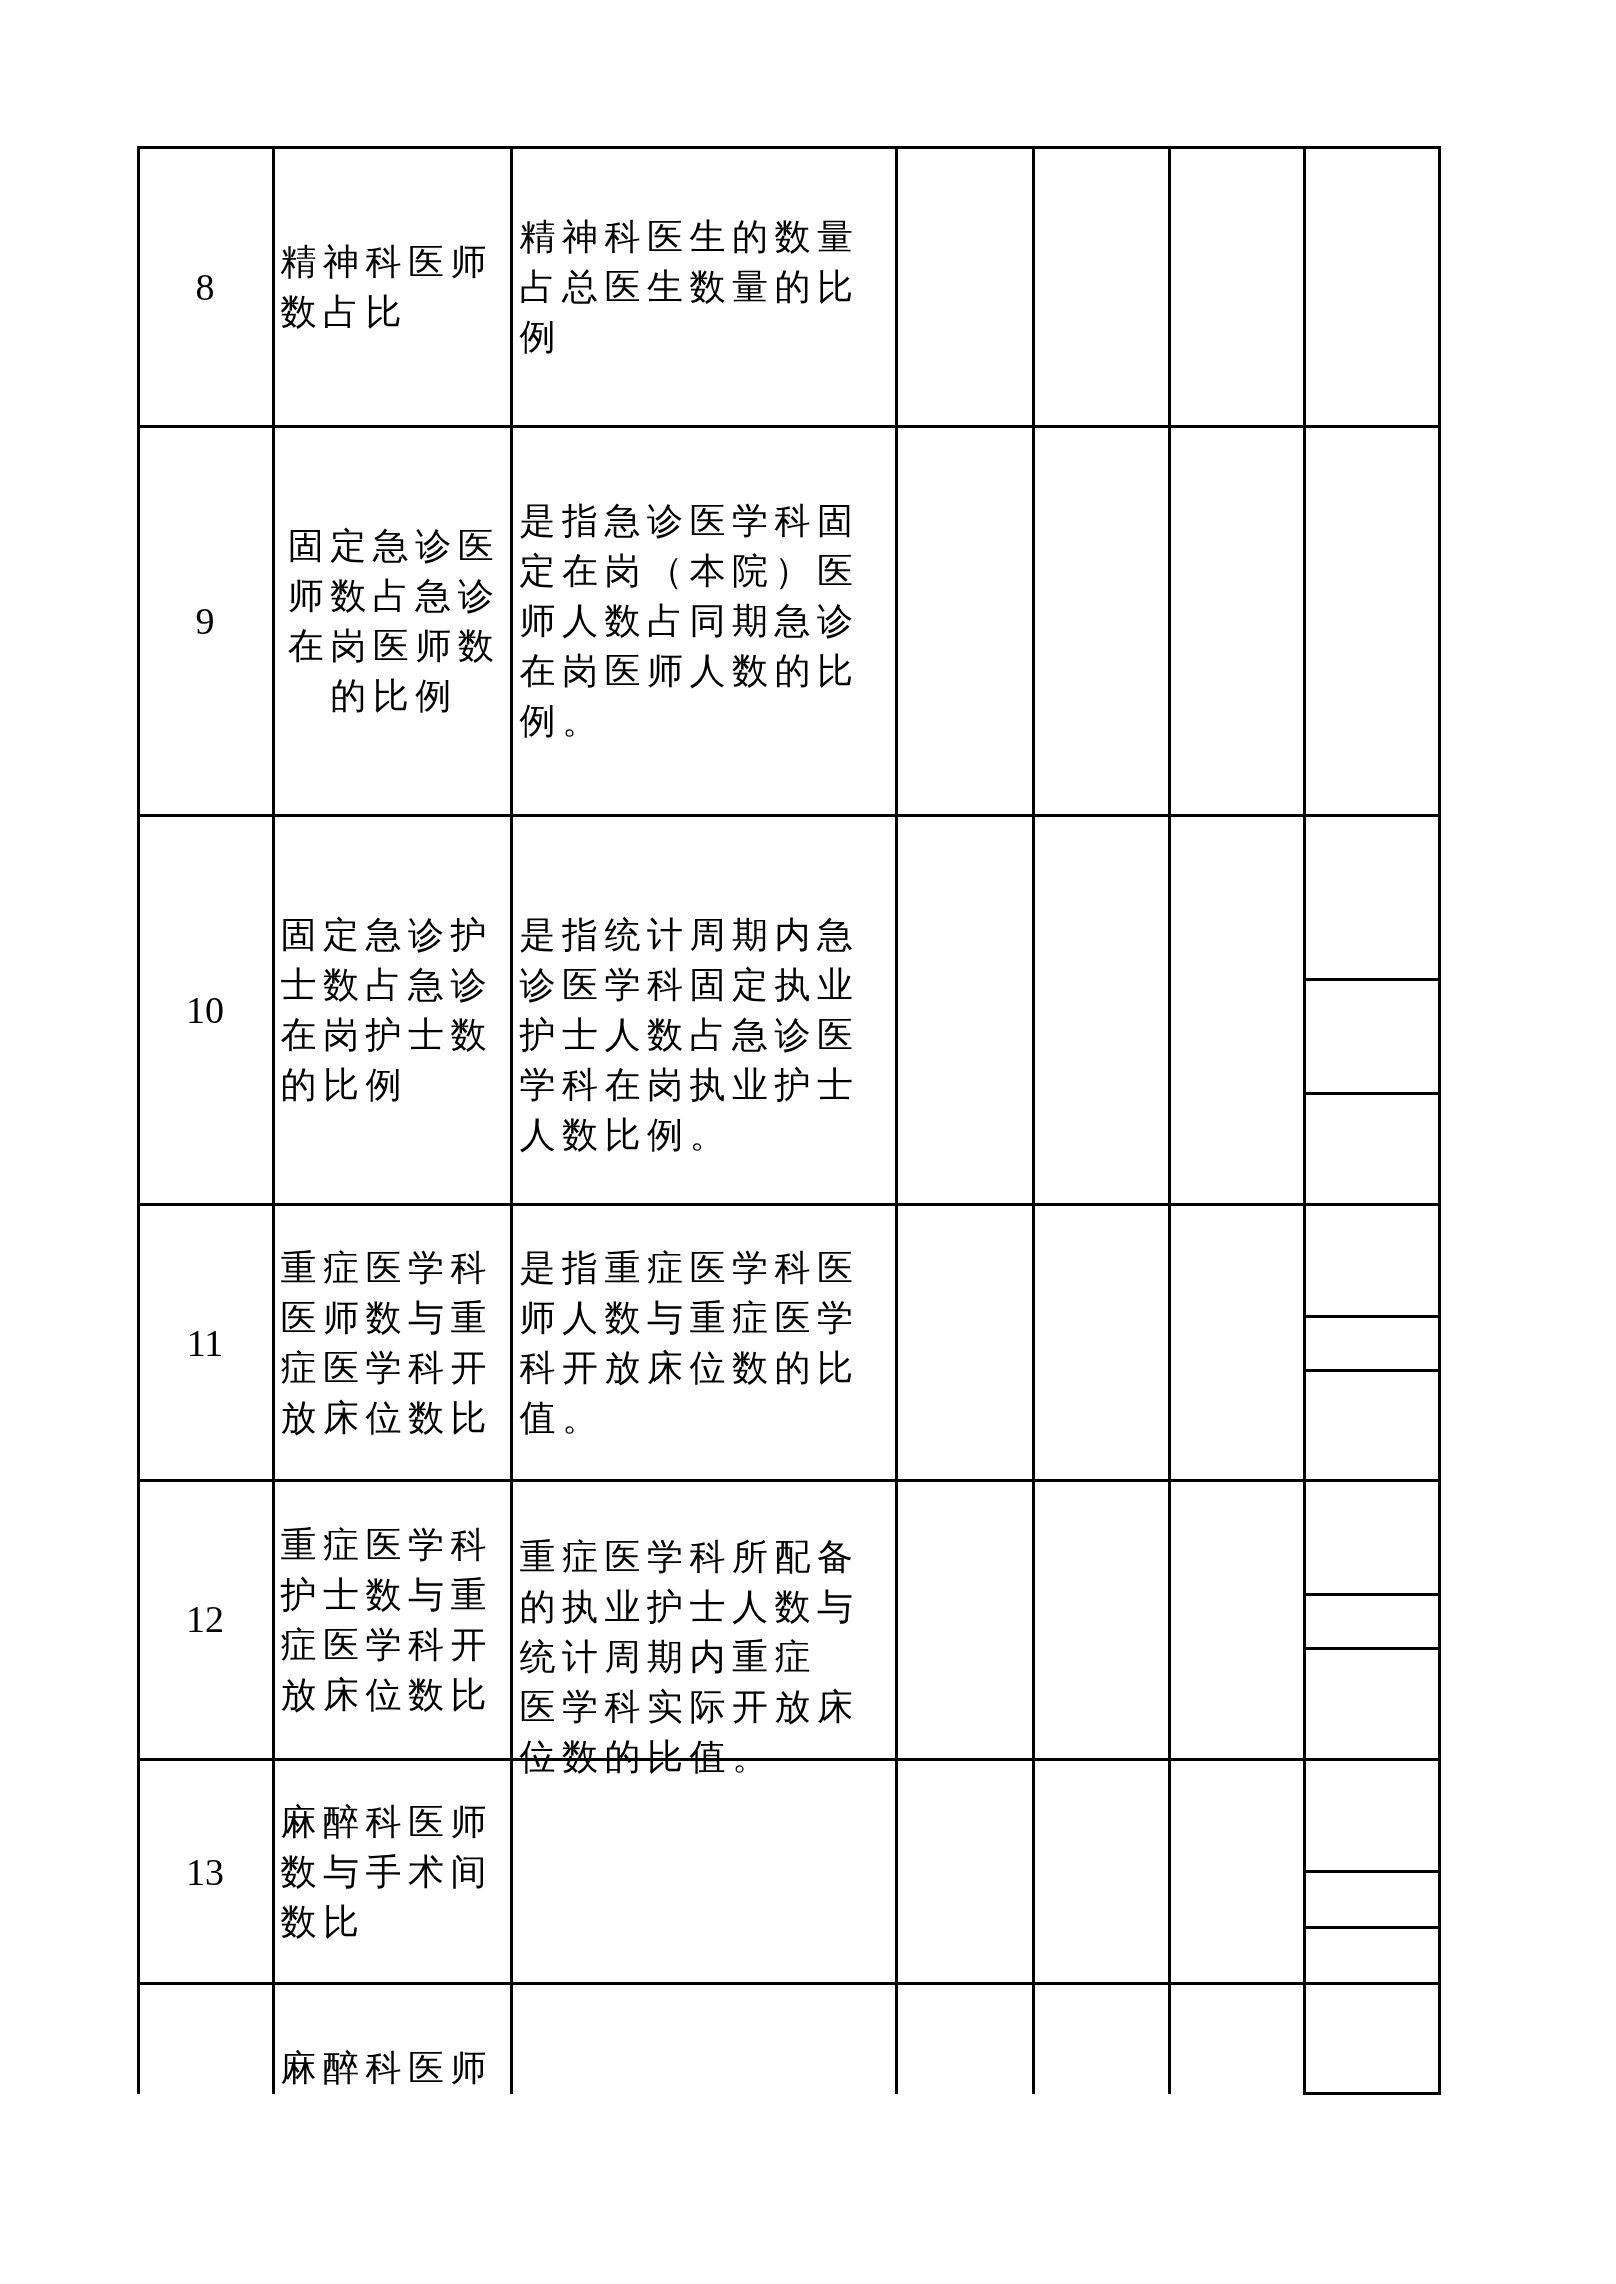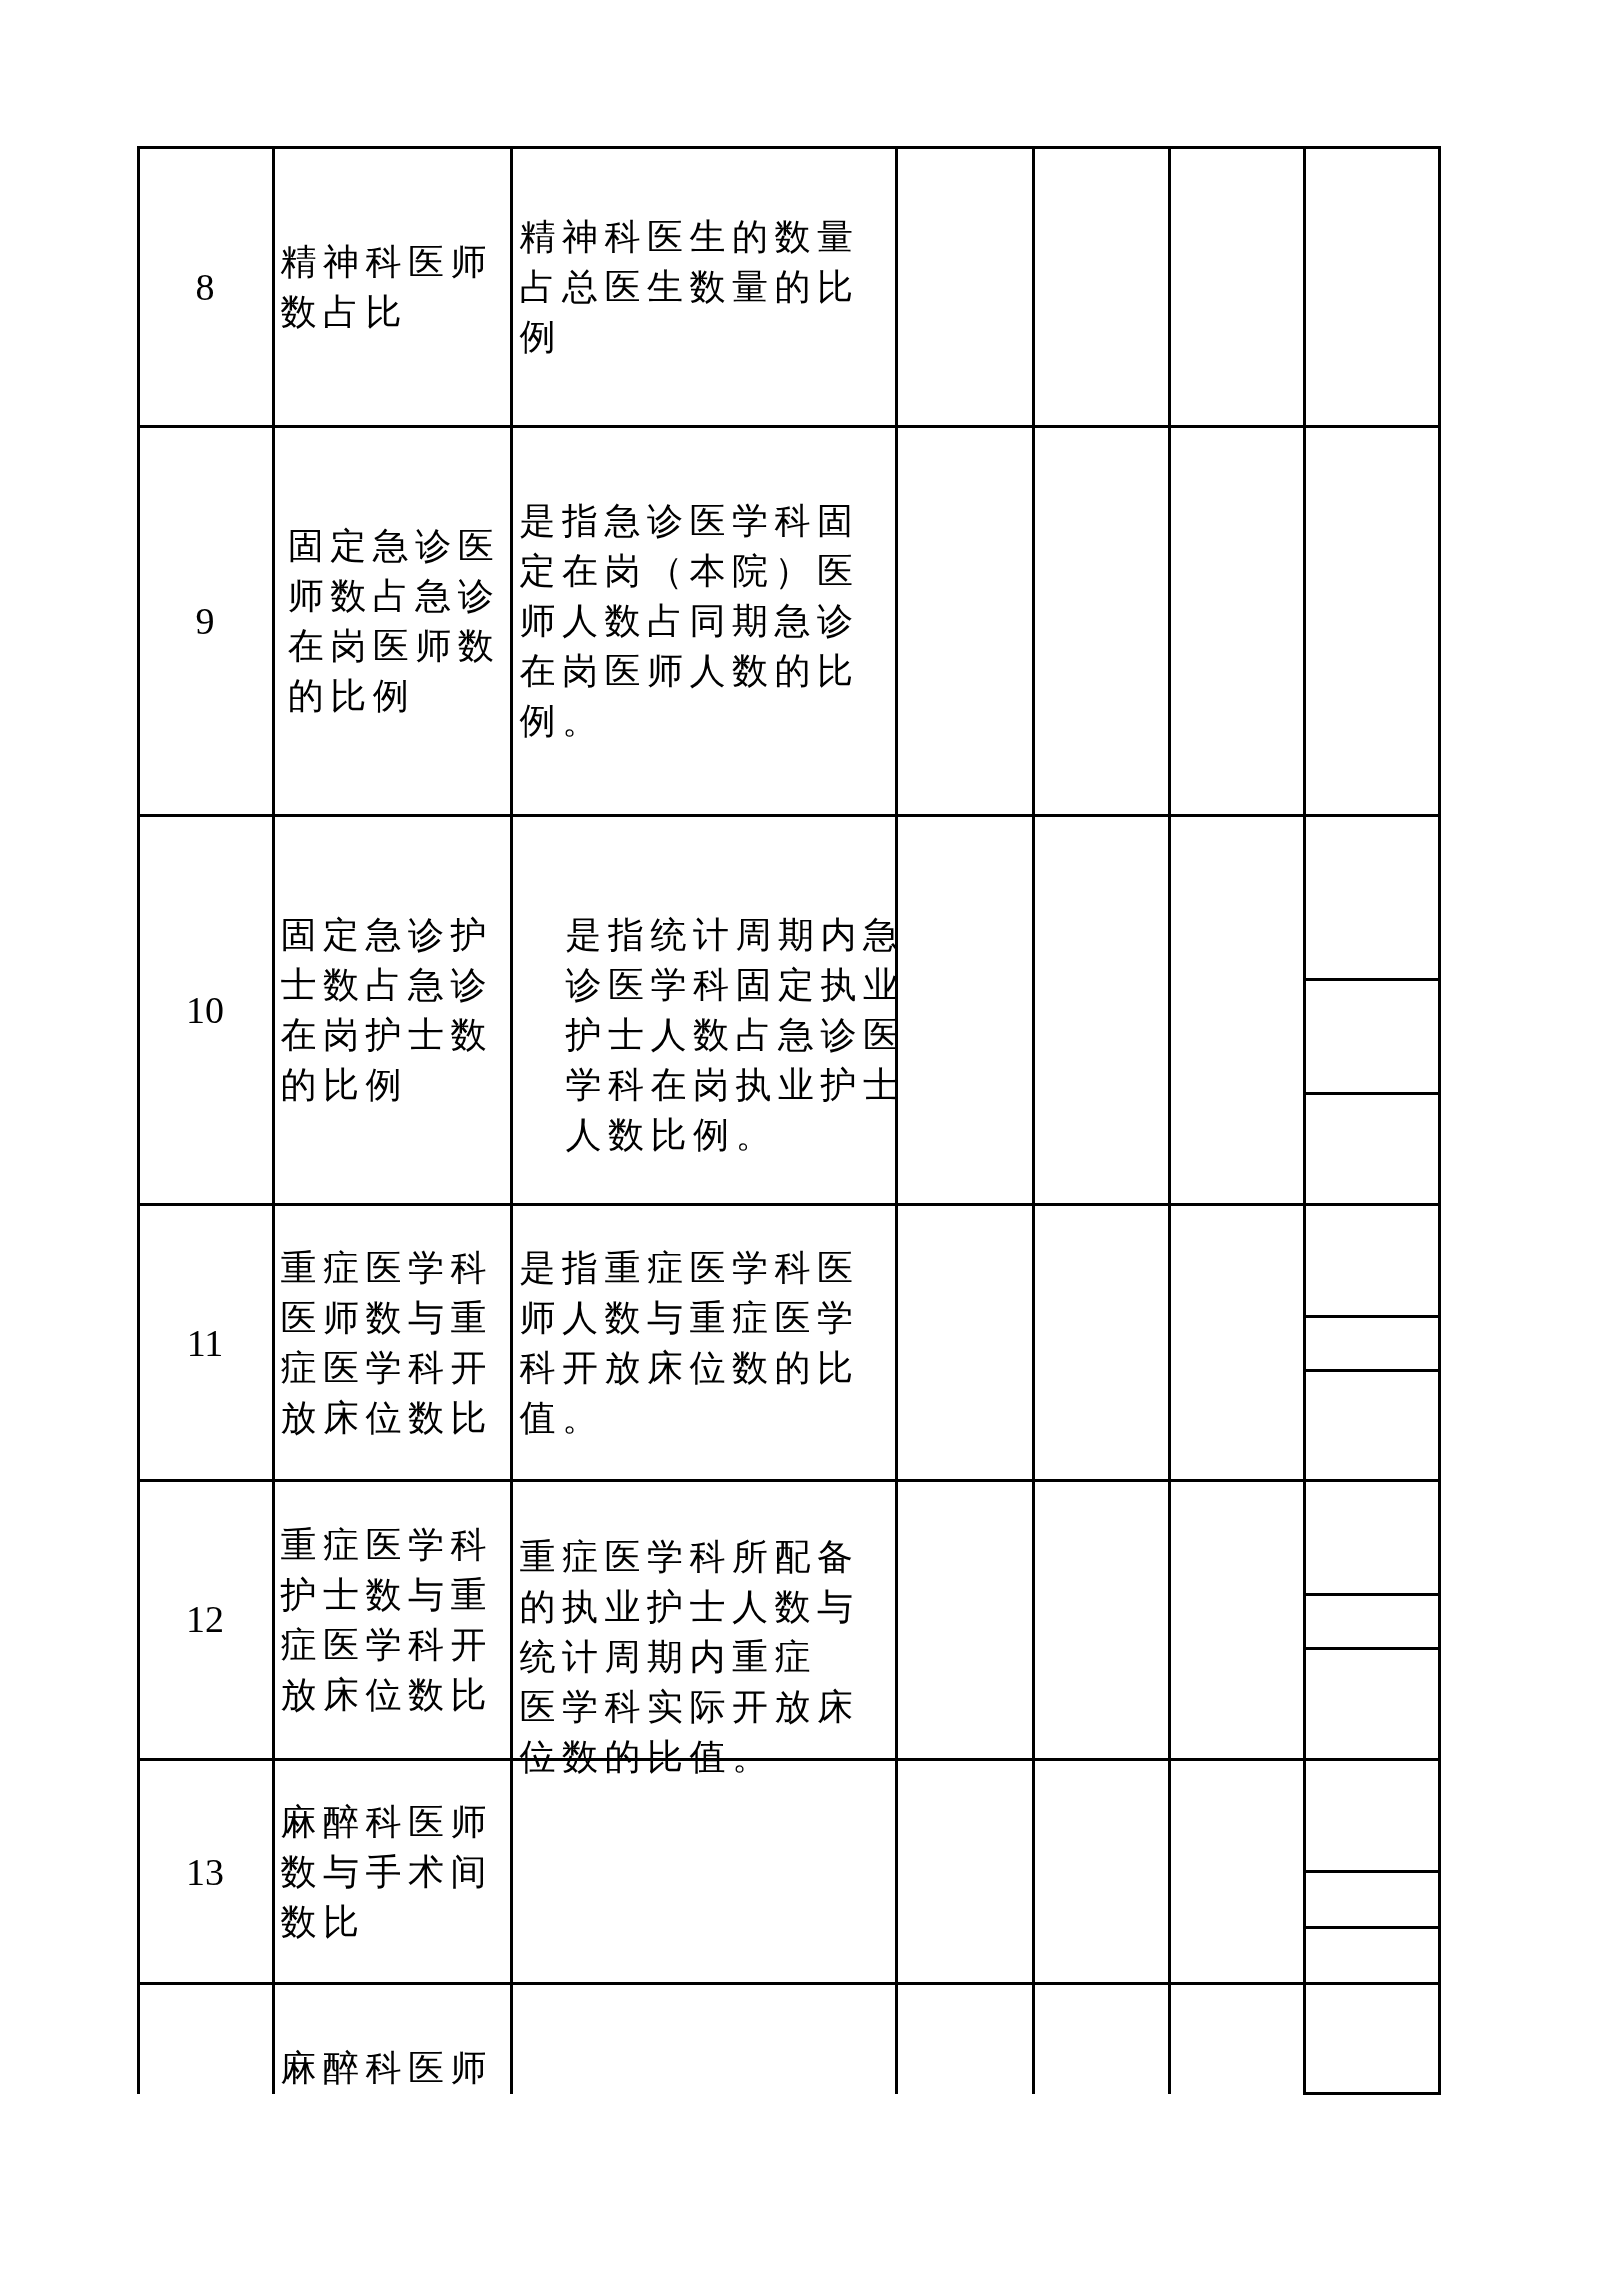--- a/index.html
+++ b/index.html
@@ -6,21 +6,21 @@
   body { width: 1616px; height: 2284px; position: relative; overflow: hidden;
          font-family: "DejaVu Serif", "Liberation Serif", serif; color: #000; }
   .page { position: absolute; left: 0; top: 0; width: 1616px; height: 2284px; background: #fff; }
   .vline { position: absolute; width: 2.6px; background: #000; }
   .hline { position: absolute; height: 2.6px; background: #000; }
   .cell { position: absolute; box-sizing: border-box; overflow: hidden; }
   .num { display: flex; align-items: center; justify-content: center;
          font-family: "Liberation Serif", "DejaVu Serif", serif; font-size: 38px; }
   .txt { font-size: 36px; line-height: 50px; letter-spacing: 6.5px; white-space: pre-line;
          display: flex; align-items: center; padding-left: 6.5px; padding-right: 2.6px; }
-  .txt.center { justify-content: center; text-align: left; }
+  .txt.center { justify-content: center; text-align: center; }
 </style>
 </head>
 <body>
 
 <div class="page">
 
   <div class="vline" style="left:137px; top:146px; height:1948px;"></div>
   <div class="vline" style="left:272px; top:146px; height:1948px;"></div>
   <div class="vline" style="left:510px; top:146px; height:1948px;"></div>
   <div class="vline" style="left:895px; top:146px; height:1948px;"></div>
@@ -63,21 +63,21 @@
 定在岗（本院）医
 师人数占同期急诊
 在岗医师人数的比
 例。</div>
 
   <div class="cell num" style="left:139px; top:817px; width:132px; height:386px;">10</div>
   <div class="cell txt" style="left:274px; top:817px; width:236px; height:386px;">固定急诊护
 士数占急诊
 在岗护士数
 的比例</div>
-  <div class="cell txt" style="left:513px; top:817px; width:382px; height:436px;margin-left:46px;">是指统计周期内急
+  <div class="cell txt" style="left:513px; top:817px; width:382px; height:436px;">是指统计周期内急
 诊医学科固定执业
 护士人数占急诊医
 学科在岗执业护士
 人数比例。</div>
 
   <div class="cell num" style="left:139px; top:1206px; width:132px; height:274px;">11</div>
   <div class="cell txt" style="left:274px; top:1206px; width:236px; height:274px;">重症医学科
 医师数与重
 症医学科开
 放床位数比</div>

